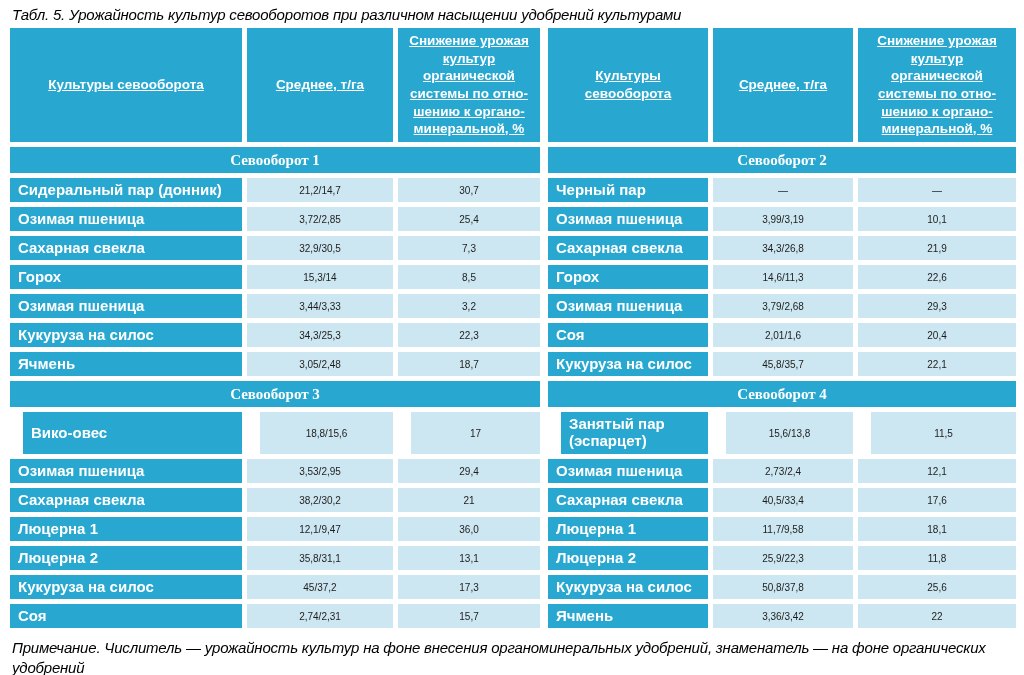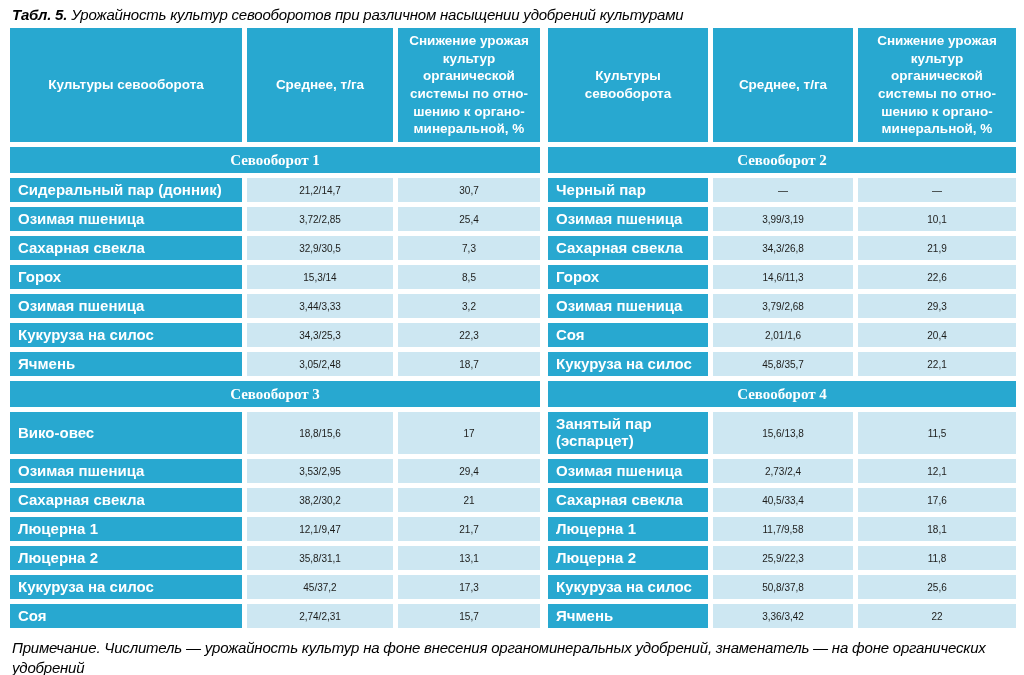--- a/index.html
+++ b/index.html
@@ -9,38 +9,38 @@
     color:#000;
     overflow:hidden;
   }
   .page { width:1024px; height:675px; position:relative; box-sizing:border-box; }
 
   .caption {
     margin:6px 10px 4px 12px;
     font-size:15px; font-style:italic; line-height:1.2;
     letter-spacing:-0.2px;
   }
-  .caption .cap-label { font-weight:bold; }
+  .caption .cap-label { font-weight:normal; }
 
   .table-wrap {
     display:flex; gap:8px;
     margin:4px 8px 0 10px;
   }
 
   .half { display:grid; gap:5px; align-content:start; }
   .half-left  { grid-template-columns:232px 146px 142px; }
   .half-right { grid-template-columns:160px 140px 158px; }
 
   .cell { box-sizing:border-box; }
 
   .hcell {
     background:#28a8d0; color:#fff; font-weight:bold;
     min-height:114px; padding:4px 6px;
     display:flex; align-items:center; justify-content:center;
-    text-align:center; font-size:13.5px; line-height:1.3;
+    text-align:center; font-size:13.5px; line-height:1.3;text-decoration:underline;
   }
 
   .band {
     grid-column:1 / -1;
     background:#28a8d0; color:#fff; font-weight:bold;
     min-height:26px; font-size:15px;
     display:flex; align-items:center; justify-content:center;
     text-align:center;
     font-family:Liberation Serif, serif;
   }
@@ -50,21 +50,21 @@
     min-height:24px; padding:2px 6px 2px 8px;
     display:flex; align-items:center;
     font-size:15px; line-height:1.12;
   }
   .num-cell {
     background:#cde7f2; color:#1d1d1b;
     min-height:24px;
     display:flex; align-items:center; justify-content:center;
     font-size:10px;
   }
-  .row-tall { min-height:42px; }
+  .row-tall { min-height:42px;margin-left:13px; }
 
   .note {
     margin:10px 14px 0 12px;
     font-size:15px; font-style:italic; line-height:1.35;
     letter-spacing:-0.2px;
     max-width:1000px;
   }
 </style>
 </head>
 <body>
@@ -109,21 +109,21 @@
         <div class="cell num-cell row-tall">18,8/15,6</div>
         <div class="cell num-cell row-tall">17</div>
         <div class="cell label-cell">Озимая пшеница</div>
         <div class="cell num-cell">3,53/2,95</div>
         <div class="cell num-cell">29,4</div>
         <div class="cell label-cell">Сахарная свекла</div>
         <div class="cell num-cell">38,2/30,2</div>
         <div class="cell num-cell">21</div>
         <div class="cell label-cell">Люцерна 1</div>
         <div class="cell num-cell">12,1/9,47</div>
-        <div class="cell num-cell">21,7</div>
+        <div class="cell num-cell">36,0</div>
         <div class="cell label-cell">Люцерна 2</div>
         <div class="cell num-cell">35,8/31,1</div>
         <div class="cell num-cell">13,1</div>
         <div class="cell label-cell">Кукуруза на силос</div>
         <div class="cell num-cell">45/37,2</div>
         <div class="cell num-cell">17,3</div>
         <div class="cell label-cell">Соя</div>
         <div class="cell num-cell">2,74/2,31</div>
         <div class="cell num-cell">15,7</div>
       </div>

